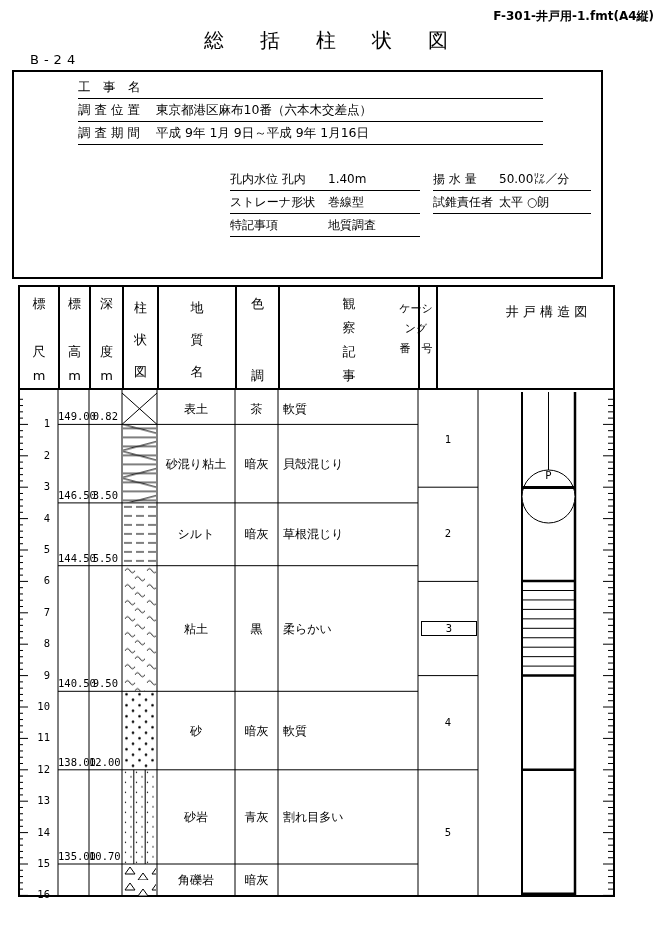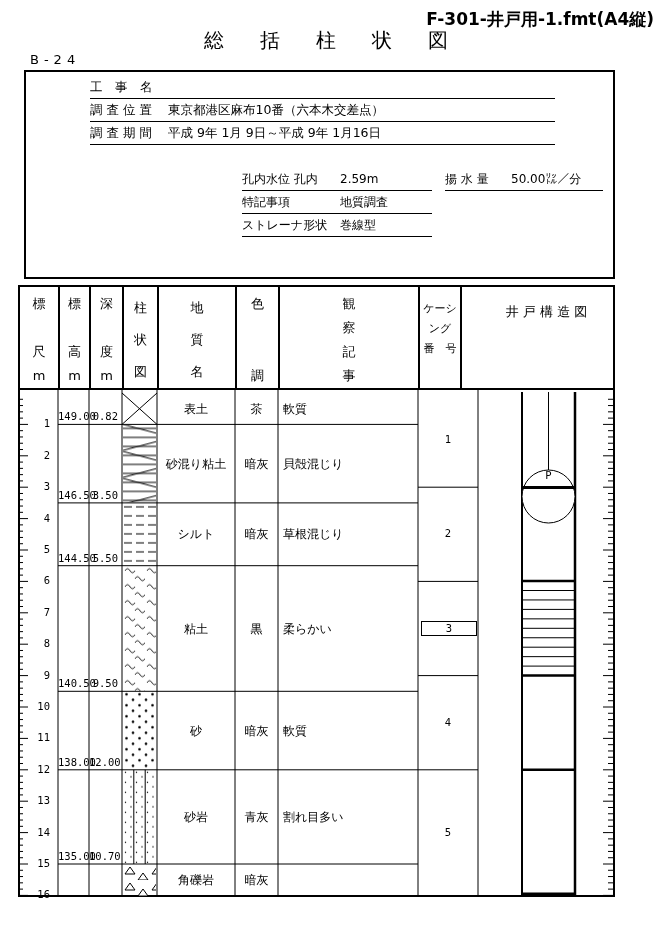--- a/index.html
+++ b/index.html
@@ -1,21 +1,21 @@
 <!DOCTYPE html>
 <html><head>
 <meta charset="utf-8">
 <style>
   html,body{margin:0;padding:0;background:#fff}
   .page{position:relative;width:660px;height:934px;background:#fff;color:#000;
         font-family:"DejaVu Sans",sans-serif;overflow:hidden}
-  .fmt{position:absolute;top:8px;right:6px;font-size:17px;font-weight:bold;white-space:pre}
+  .fmt{position:absolute;top:8px;right:6px;font-size:12px;font-weight:bold;white-space:pre}
   .title{position:absolute;top:27px;left:0;width:100%;text-align:center;font-size:20px;letter-spacing:8px}
   .bid{position:absolute;top:52px;left:30px;font-size:13px;letter-spacing:5px}
-  .infobox{position:absolute;left:24px;top:70px;width:591px;height:209px;border:2px solid #000;box-sizing:border-box}
+  .infobox{position:absolute;left:12px;top:70px;width:591px;height:209px;border:2px solid #000;box-sizing:border-box}
   .projrows{position:absolute;left:64px;top:4px;width:465px}
   .prow{height:22px;border-bottom:1px solid #000;font-size:12.5px;display:flex;align-items:center;white-space:pre}
   .plabel{display:inline-block;width:78px}
   .speccol{position:absolute;top:96px}
   .srow{height:22px;border-bottom:1px solid #000;font-size:12px;display:flex;align-items:center;white-space:pre}
   .sl{display:inline-block}
   .c1 .sl{width:72px}
   .c2 .sl{width:98px}
   .c3 .sl{width:66px}
   .table{position:absolute;left:18px;top:285px;width:597px;height:612px;border:2px solid #000;box-sizing:border-box}
@@ -46,27 +46,28 @@
         <span>東京都港区麻布10番（六本木交差点）</span>
       </div>
       <div class="prow">
         <span class="plabel">調 査 期 間</span>
         <span>平成 9年 1月 9日～平成 9年 1月16日</span>
       </div>
     </div>
 
 
     <div class="speccol c2" style="left:216px;width:190px">
-      <div class="srow"><span class="sl">孔内水位 孔内</span><span>2.59m</span></div>
+      <div class="srow"><span class="sl">孔内水位 孔内</span><span>1.40m</span></div>
+      <div class="srow"><span class="sl">ストレーナ形状</span><span>巻線型</span></div>
       <div class="srow"><span class="sl">特記事項</span><span>地質調査</span></div>
-      <div class="srow"><span class="sl">ストレーナ形状</span><span>巻線型</span></div>
     </div>
 
     <div class="speccol c3" style="left:419px;width:158px">
       <div class="srow"><span class="sl">揚 水 量</span><span>50.00㍑／分</span></div>
+      <div class="srow"><span class="sl">試錐責任者</span><span>太平 ○朗</span></div>
     </div>
   </div>
 
   <div class="table">
     <div class="hrow">
       <div class="hcell lh26" style="left:0;width:40px">標
 
 尺
 m</div>
       <div class="hcell lh26" style="left:40px;width:31px">標
@@ -84,21 +85,21 @@
 質
 名</div>
       <div class="hcell lh26" style="left:217px;width:43px">色
 
 
 調</div>
       <div class="hcell lh26" style="left:260px;width:140px">観
 察
 記
 事</div>
-      <div class="hcell hcase" style="left:400px;width:42px">ケーシング
+      <div class="hcell hcase" style="left:376px;width:42px">ケーシング
 番　号</div>
       <div class="hcell hwell" style="left:460px;width:133px">井 戸 構 造 図</div>
     </div>
   </div>
 
   <div id="body-layer" style="position:absolute;left:0;top:0;width:660px;height:934px">
       <svg width="660" height="934" style="position:absolute;left:0;top:0">
         <defs>
           <pattern id="p-sandyclay" width="34" height="27" patternUnits="userSpaceOnUse" x="123" y="424.4">
             <path d="M0,4H34M0,13H34M0,22H34M0,26L34,17M34,9L0,0" stroke="#000" stroke-width="1" fill="none"></path>

